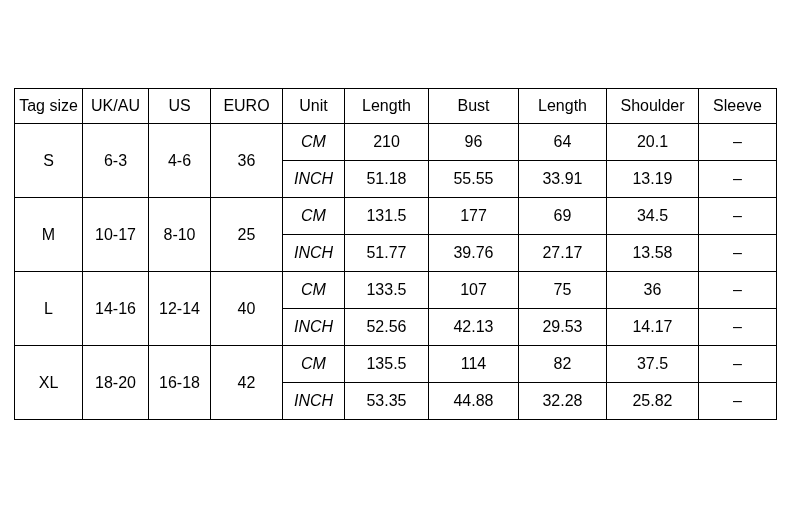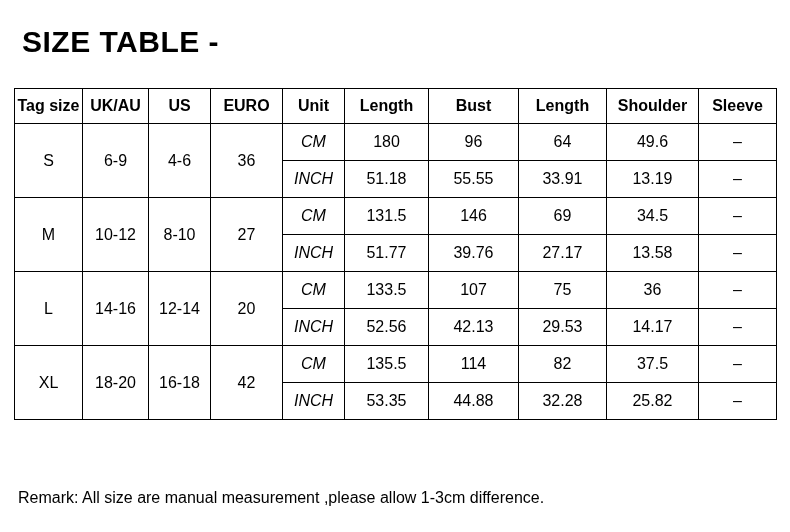--- a/index.html
+++ b/index.html
@@ -45,21 +45,21 @@
   table.size-table td {
     border: 1.5px solid #000000;
     text-align: center;
     vertical-align: middle;
     font-size: 16px;
     padding: 0;
     height: 36px;
     font-weight: normal;
   }
   table.size-table thead th {
-    font-weight: bold;
+    font-weight: normal;
     font-size: 16px;
     height: 34px;
     text-align: center;
   }
   td.tag-size {
     font-weight: bold;
     font-size: 19px;
   }
   td.unit-cell {
     font-weight: bold;
@@ -87,21 +87,20 @@
     top: 487px;
     font-size: 16px;
     line-height: 22px;
   }
 </style>
 </head>
 <body>
 
 <div id="page">
 
-  <div id="title">SIZE TABLE -</div>
 
   <div id="table-wrap">
     <table class="size-table">
       <colgroup>
         <col class="c-tag">
           <col class="c-ukau">
           <col class="c-us">
           <col class="c-euro">
         <col class="c-unit">
           <col class="c-length">
@@ -121,65 +120,65 @@
           <th>Bust</th>
           <th>Length</th>
           <th>Shoulder</th>
           <th>Sleeve</th>
         </tr>
       </thead>
       <tbody>
 
         <tr>
           <td class="tag-size" rowspan="2">S</td>
-          <td rowspan="2">6-9</td>
+          <td rowspan="2">6-3</td>
           <td rowspan="2">4-6</td>
           <td rowspan="2">36</td>
           <td class="unit-cell">CM</td>
-          <td>180</td>
+          <td>210</td>
           <td>96</td>
           <td>64</td>
-          <td>49.6</td>
+          <td>20.1</td>
           <td class="dash">–</td>
         </tr>
         <tr>
           <td class="unit-cell">INCH</td>
           <td>51.18</td>
           <td>55.55</td>
           <td>33.91</td>
           <td>13.19</td>
           <td class="dash">–</td>
         </tr>
 
         <tr>
           <td class="tag-size" rowspan="2">M</td>
-          <td rowspan="2">10-12</td>
+          <td rowspan="2">10-17</td>
           <td rowspan="2">8-10</td>
-          <td rowspan="2">27</td>
+          <td rowspan="2">25</td>
           <td class="unit-cell">CM</td>
           <td>131.5</td>
-          <td>146</td>
+          <td>177</td>
           <td>69</td>
           <td>34.5</td>
           <td class="dash">–</td>
         </tr>
         <tr>
           <td class="unit-cell">INCH</td>
           <td>51.77</td>
           <td>39.76</td>
           <td>27.17</td>
           <td>13.58</td>
           <td class="dash">–</td>
         </tr>
 
         <tr>
           <td class="tag-size" rowspan="2">L</td>
           <td rowspan="2">14-16</td>
           <td rowspan="2">12-14</td>
-          <td rowspan="2">20</td>
+          <td rowspan="2">40</td>
           <td class="unit-cell">CM</td>
           <td>133.5</td>
           <td>107</td>
           <td>75</td>
           <td>36</td>
           <td class="dash">–</td>
         </tr>
         <tr>
           <td class="unit-cell">INCH</td>
           <td>52.56</td>
@@ -206,15 +205,14 @@
           <td>53.35</td>
           <td>44.88</td>
           <td>32.28</td>
           <td>25.82</td>
           <td class="dash">–</td>
         </tr>
       </tbody>
     </table>
   </div>
 
-  <div id="remark">Remark: All size are manual measurement ,please allow 1-3cm difference.</div>
 
 </div>
 
 </body></html>

